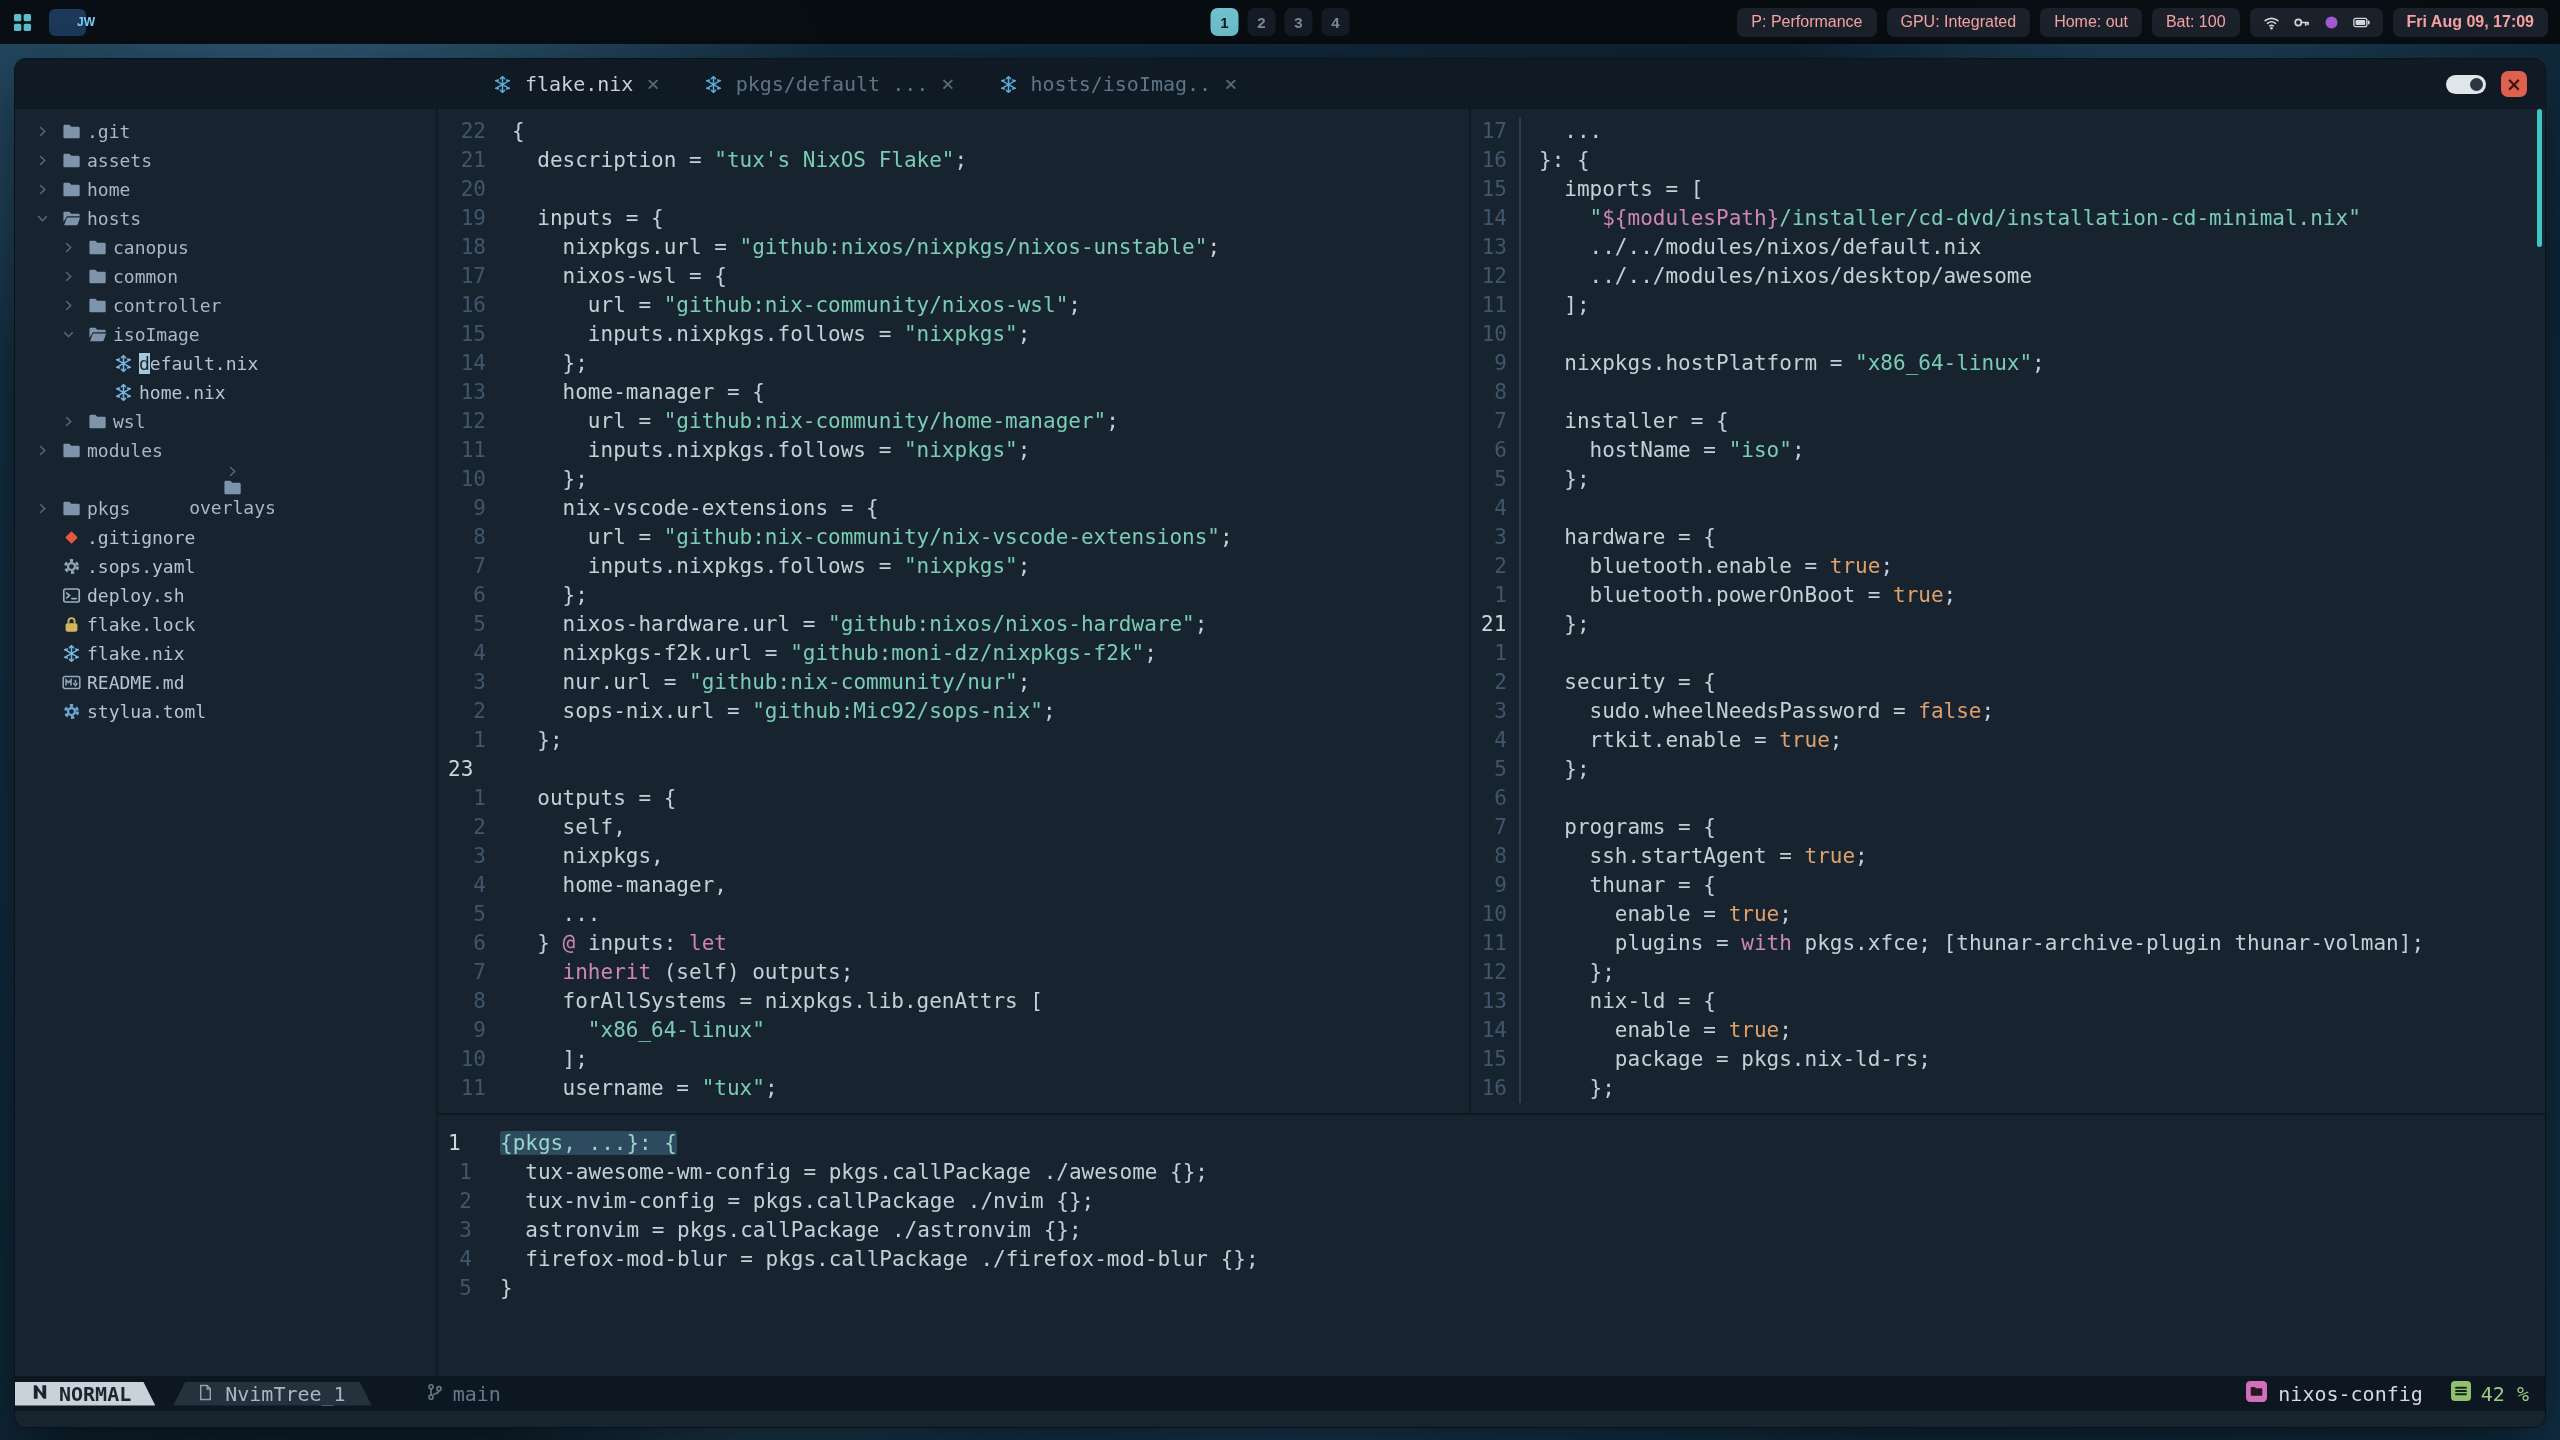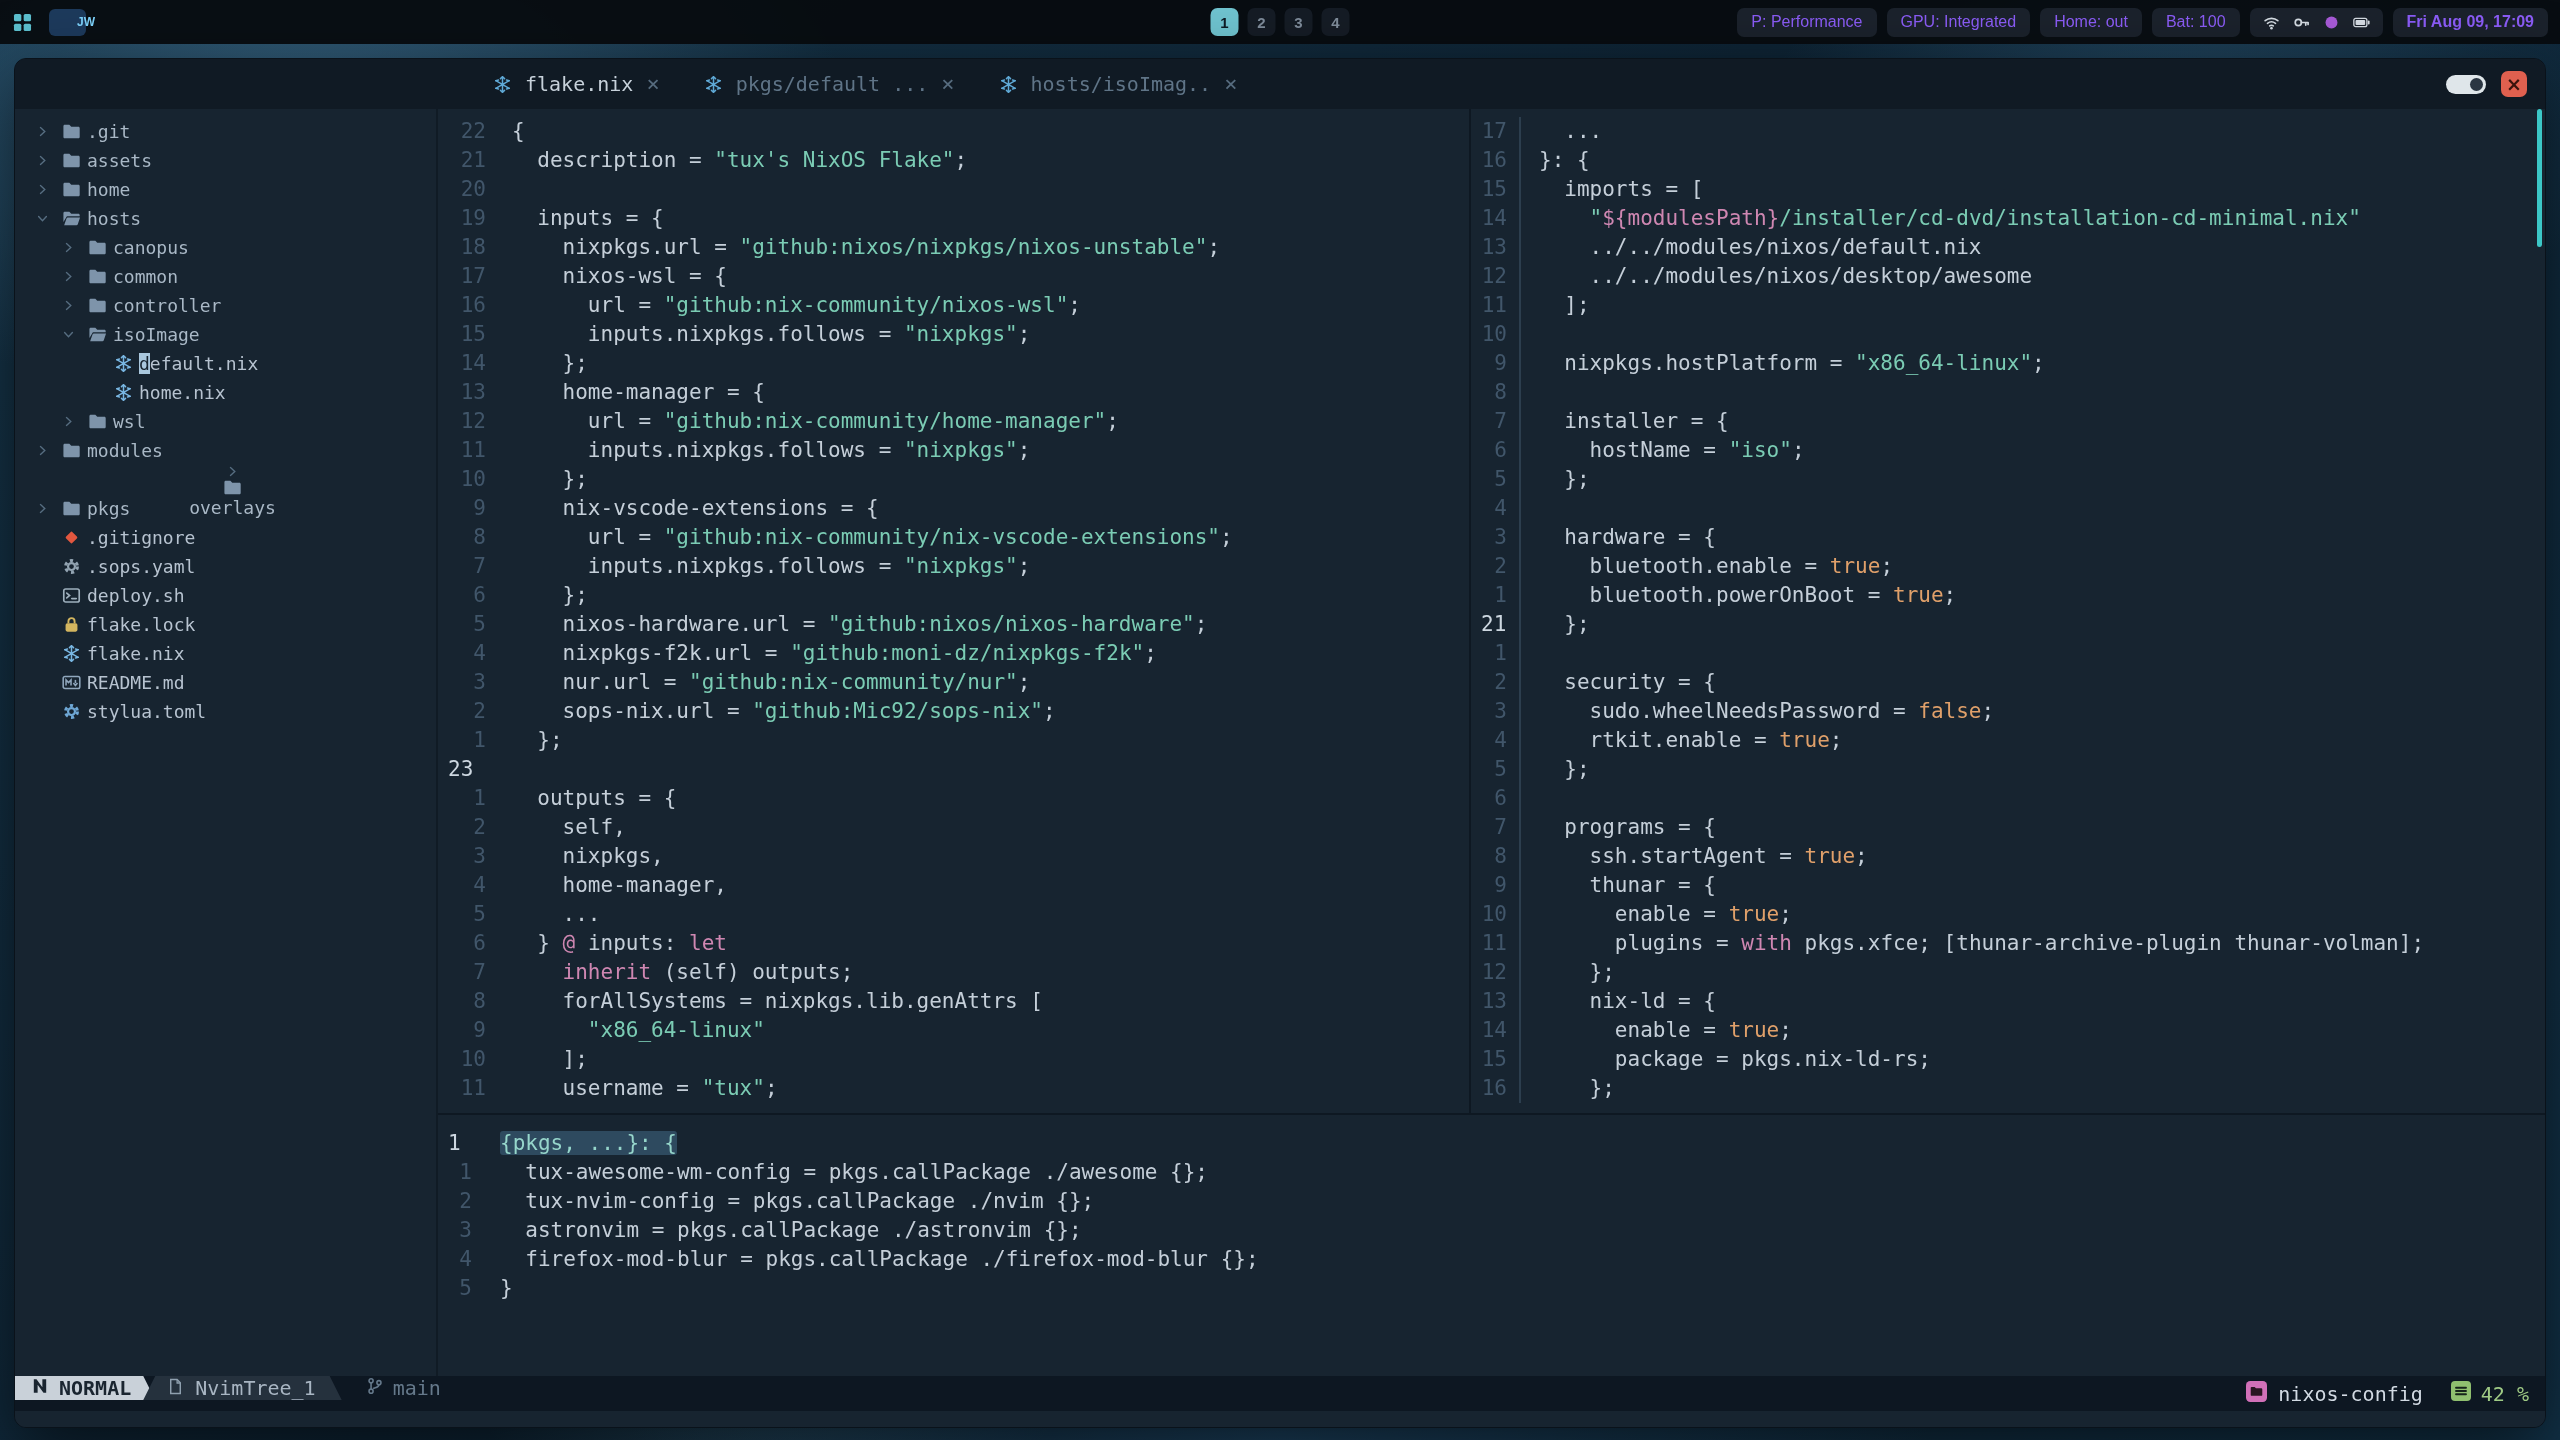--- a/index.html
+++ b/index.html
@@ -19,21 +19,21 @@
   .tb-left{display:flex;align-items:center;gap:16px;}
   .tb-icon svg{display:block;}
   .apps-ic svg{width:21px;height:21px;color:#5cc0cf;}
   .tb-badge{width:27px;height:27px;border-radius:6px;background:#1d3a5c;color:#7dd3fc;
     font:700 12px "Liberation Sans",sans-serif;display:flex;align-items:center;justify-content:center;padding-left:37px;}
   .tb-center{position:absolute;left:50%;transform:translateX(-50%);display:flex;gap:9px;}
   .ws{width:28px;height:28px;border-radius:7px;background:#151c25;color:#7f8c9a;
     display:flex;align-items:center;justify-content:center;font:600 15px "Liberation Sans",sans-serif;}
   .ws.active{background:#6fc3cf;color:#0d1a24;}
   .tb-right{margin-left:auto;display:flex;align-items:center;gap:10px;}
-  .pill{height:29px;border-radius:7px;background:#1b222c;color:#8b5cf6;display:flex;align-items:center;
+  .pill{height:29px;border-radius:7px;background:#1b222c;color:#fca5a5;display:flex;align-items:center;
     padding:0 14px;font:500 16px "Liberation Sans",sans-serif;white-space:nowrap;}
   .iconpill{gap:13px;padding:0 13px;}
   .iconpill .tb-icon svg{width:17px;height:17px;color:#d6dde4;}
   .clock{font-weight:700;}
   
   .win{position:absolute;left:14px;top:58px;right:14px;bottom:12px;background:#172430;
     border-radius:12px;border:1px solid #0a121a;box-shadow:0 22px 70px rgba(0,0,0,.6);
     display:flex;flex-direction:column;overflow:hidden;}
   .tabline{flex:0 0 50px;background:#101a24;display:flex;align-items:center;padding-left:456px;position:relative;}
   .tab{display:flex;align-items:center;gap:13px;padding:0 22px;height:100%;color:#5f7487;font-size:20px;}
@@ -77,21 +77,21 @@
   .pkgs .ln{flex-basis:52px;padding-right:18px;}
   .ln.curln{text-align:left;padding-left:10px;color:#cdd7e0;}
   .lt{white-space:pre;padding-left:10px;}
   .iso .lt{border-left:2px solid #2c3e4e;padding-left:18px;}
   .tk-d{color:#c5cfd9;} .tk-s{color:#7bccb4;} .tk-b{color:#e0a06a;}
   .tk-k{color:#cf87b2;} .tk-i{color:#cf87b2;}
   .tk-sel{background:#2e4a5f;color:#96d6cb;border-radius:3px;}
   .scrollthumb{position:absolute;right:3px;top:50px;width:5px;height:138px;border-radius:3px;background:#3cc7c7;}
   
   .statusline{flex:0 0 35px;background:#0d1722;display:flex;align-items:stretch;font-size:20px;}
-  .sl-left{display:flex;align-items:flex-start;}
+  .sl-left{display:flex;align-items:center;gap:30px;}
   .sl-mode{background:#c9d1d9;color:#1a2530;font-weight:700;display:flex;align-items:center;gap:10px;
     padding:0 24px 0 16px;clip-path:polygon(0 0,calc(100% - 12px) 0,100% 100%,0 100%);}
   .sl-mode svg{width:18px;height:18px;color:#1a2530;}
   .sl-buf{background:#25313d;color:#a9b6c3;display:flex;align-items:center;gap:11px;padding:0 26px 0 24px;
     margin-left:-12px;clip-path:polygon(12px 0,calc(100% - 12px) 0,100% 100%,0 100%);}
   .sl-buf svg{width:17px;height:17px;color:#8fa0af;}
   .sl-branch{display:flex;align-items:center;gap:9px;color:#65798b;padding-left:24px;}
   .sl-branch svg{width:18px;height:18px;}
   .sl-right{margin-left:auto;display:flex;align-items:center;gap:28px;padding-right:16px;}
   .sl-proj{display:flex;align-items:center;gap:11px;color:#d2dae3;}

